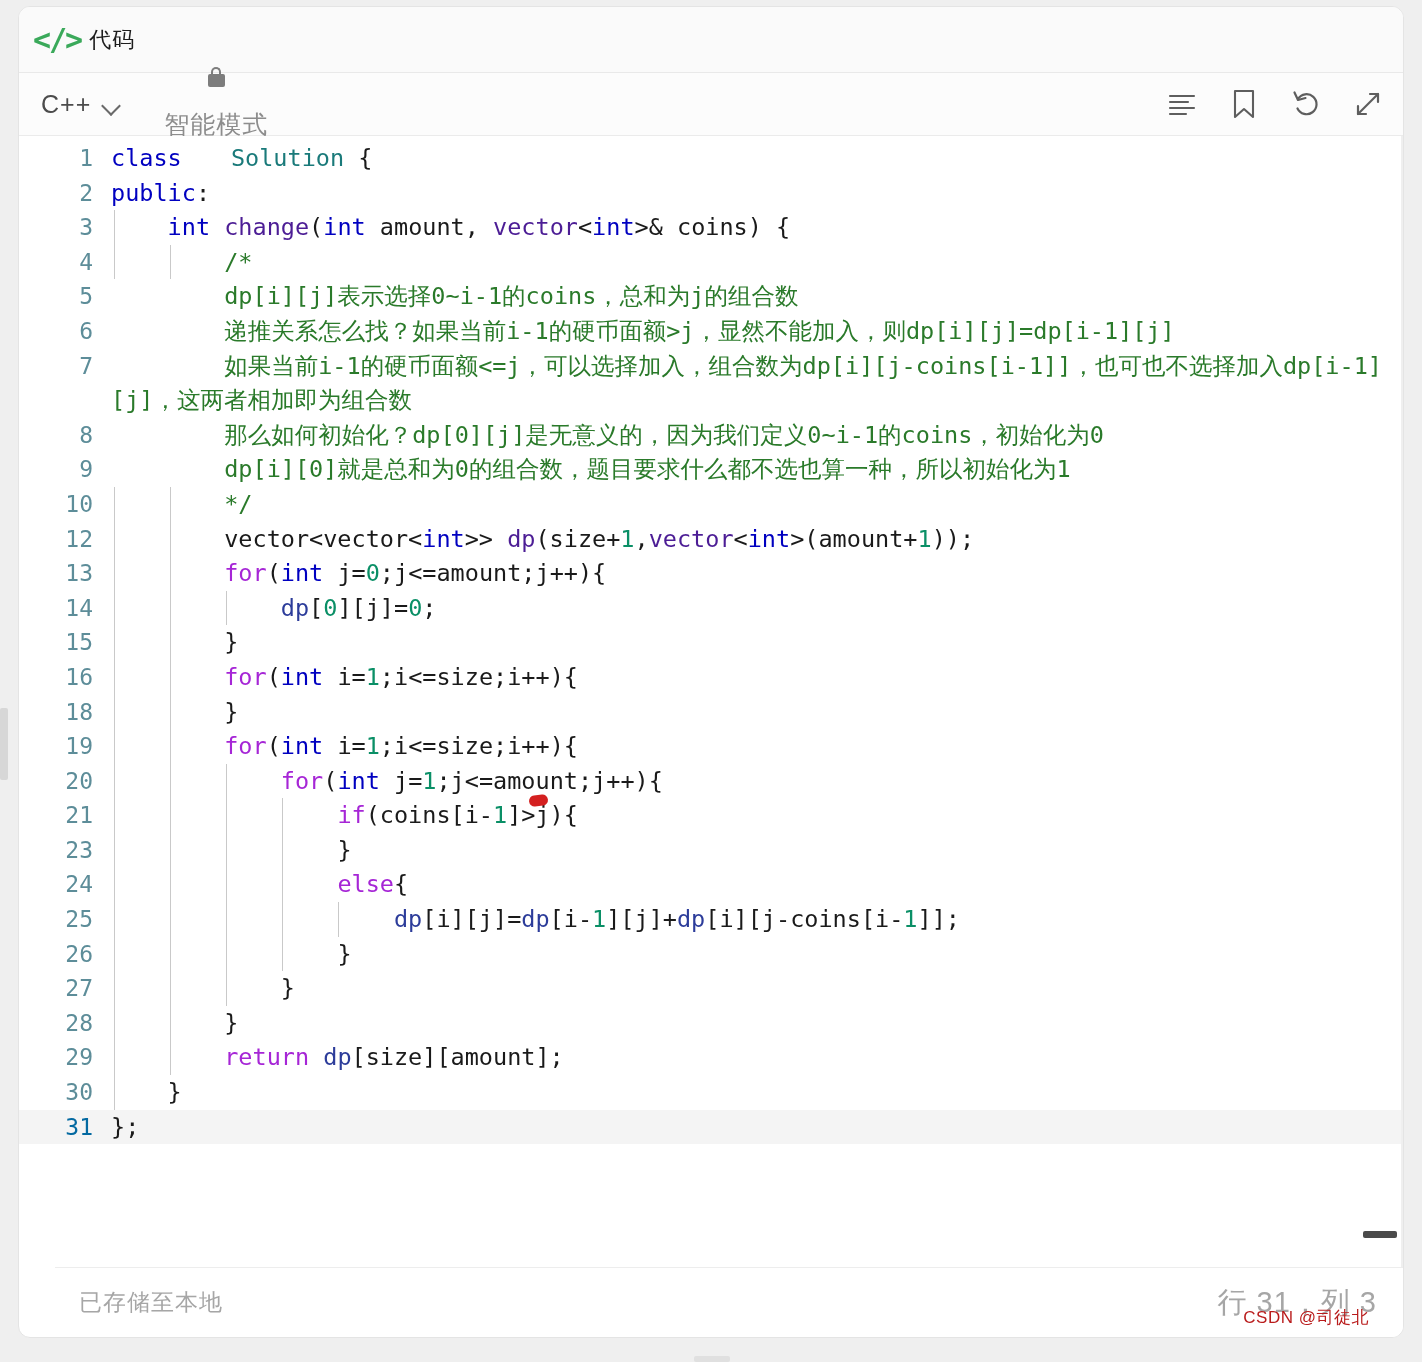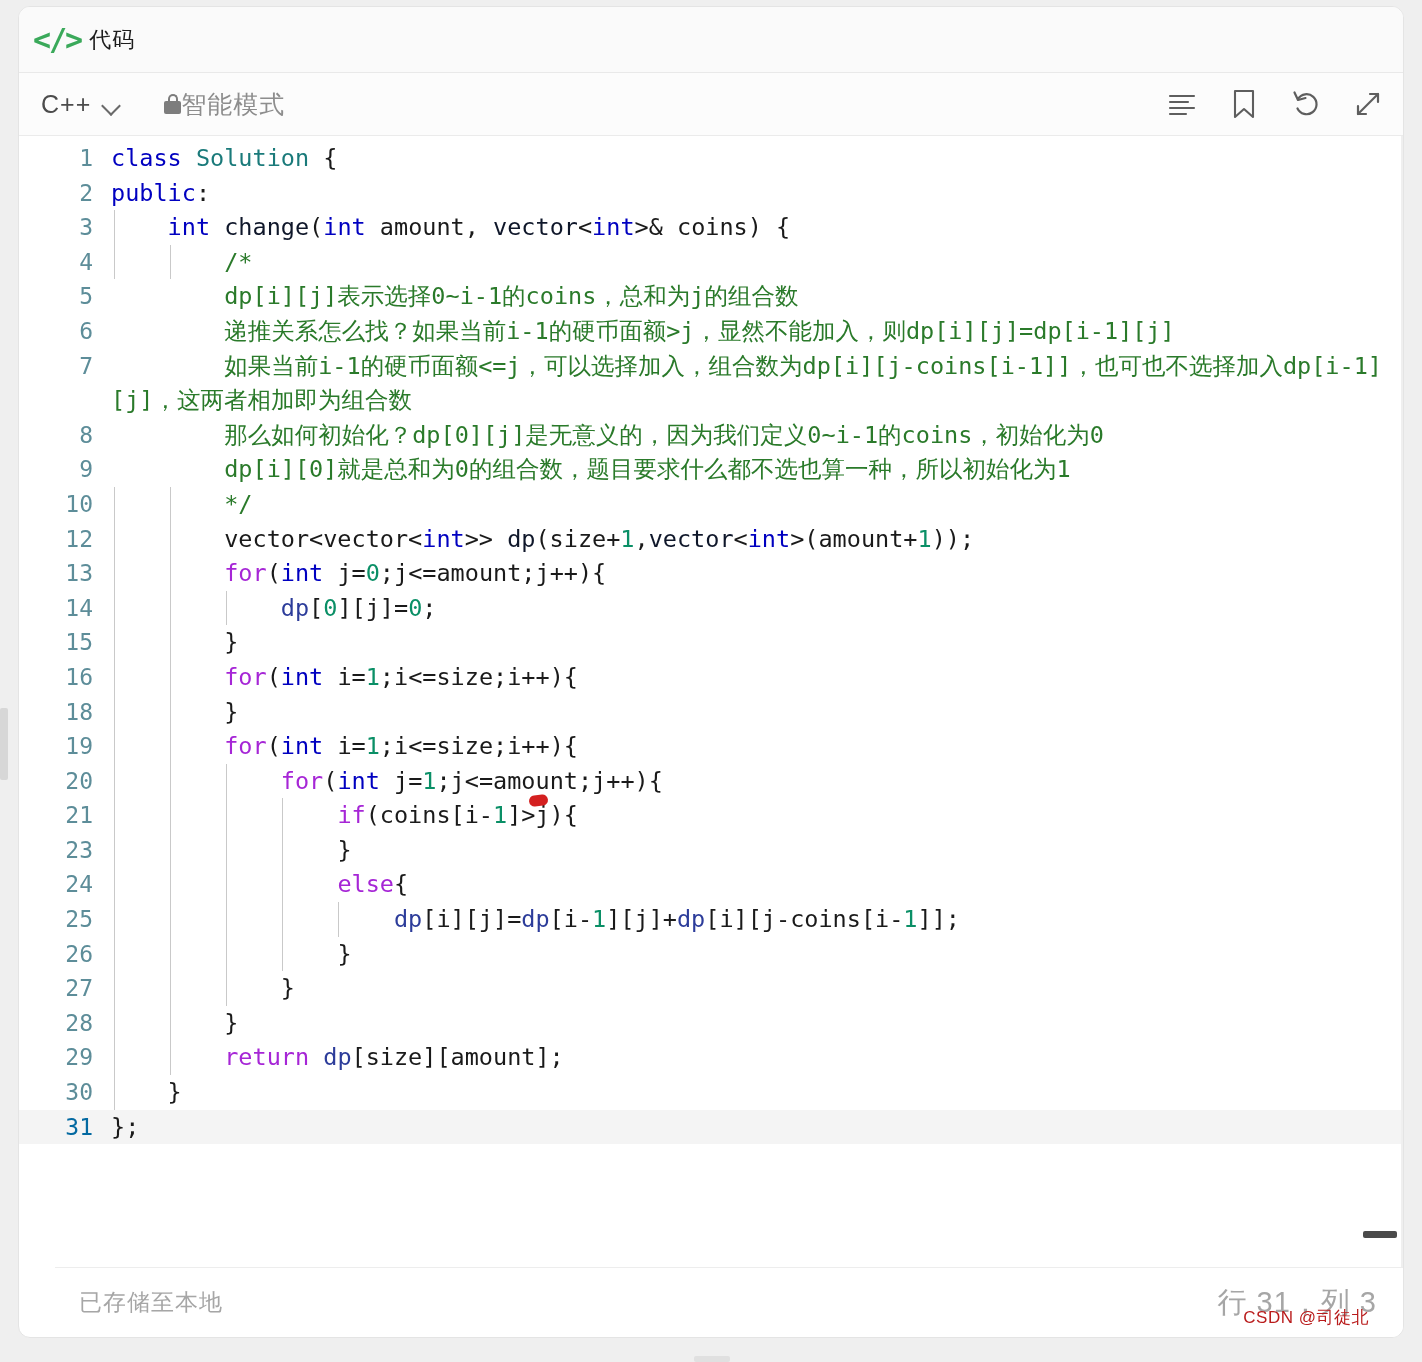--- a/index.html
+++ b/index.html
@@ -90,23 +90,24 @@
     position: absolute;
     left: 1px; top: 0px;
     width: 12px; height: 12px;
     border-right: 2.4px solid #6a6a6a;
     border-bottom: 2.4px solid #6a6a6a;
     transform: rotate(45deg);
   }
   .mode-group {
     display: flex;
     align-items: center;
-    gap: 0;
+    gap: 21px;
     margin-left: 42px;
     cursor: pointer;
+    flex-direction: column;
   }
   .lock-icon {
     width: 17px;
     height: 20px;
     position: relative;
   }
   .lock-icon .body {
     position: absolute;
     left: 0; bottom: 0;
     width: 17px; height: 13px;
@@ -197,22 +198,22 @@
   }
   .g1 { left: 3px; }
   .g2 { left: 59px; }
   .g3 { left: 115px; }
   .g4 { left: 171px; }
   .g5 { left: 227px; }
 
   
   .kw      { color: #0000c0; }          
   .kwctl   { color: #a626d6; }          
-  .type    { color: #1a7a7a; }          
-  .fn      { color: #0f172a; margin-top: 42px; }          
+  .type    { color: #1a7a7a; margin-left: 35px; }          
+  .fn      { color: #4c1d95; margin-top: 42px; }          
   .num     { color: #0a8f66; }          
   .var     { color: #2c3c9a; }          
   .cmt     { color: #2a7a2a; }
 
   
   .red-blob {
     position: absolute;
     left: 510px;
     top: 659px;
     width: 19px;

